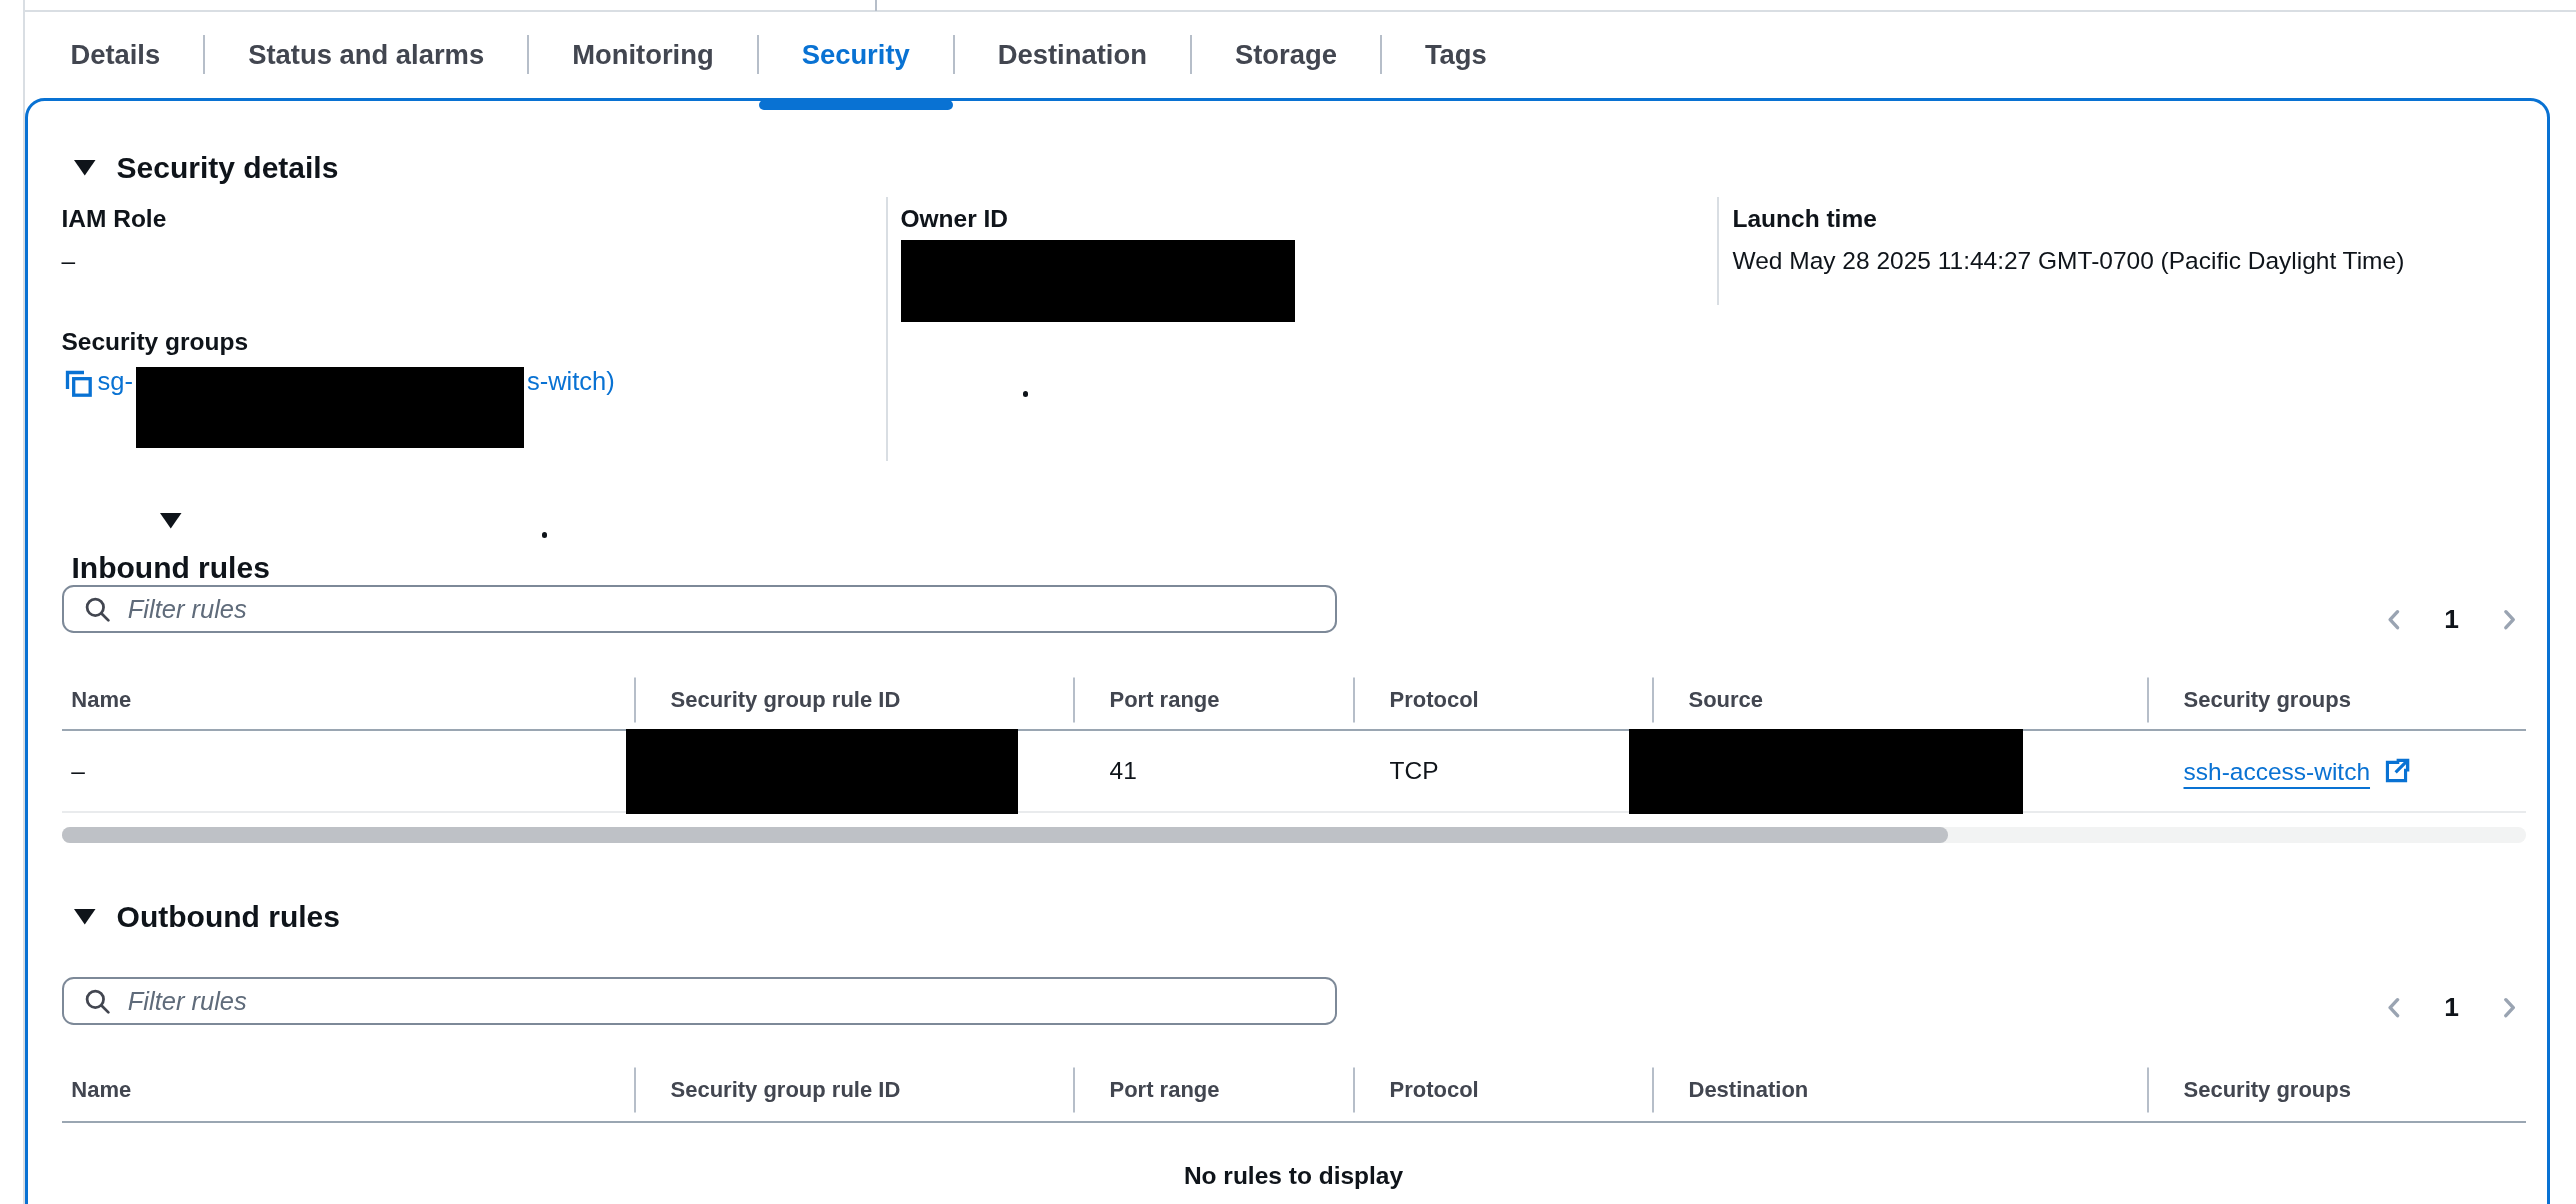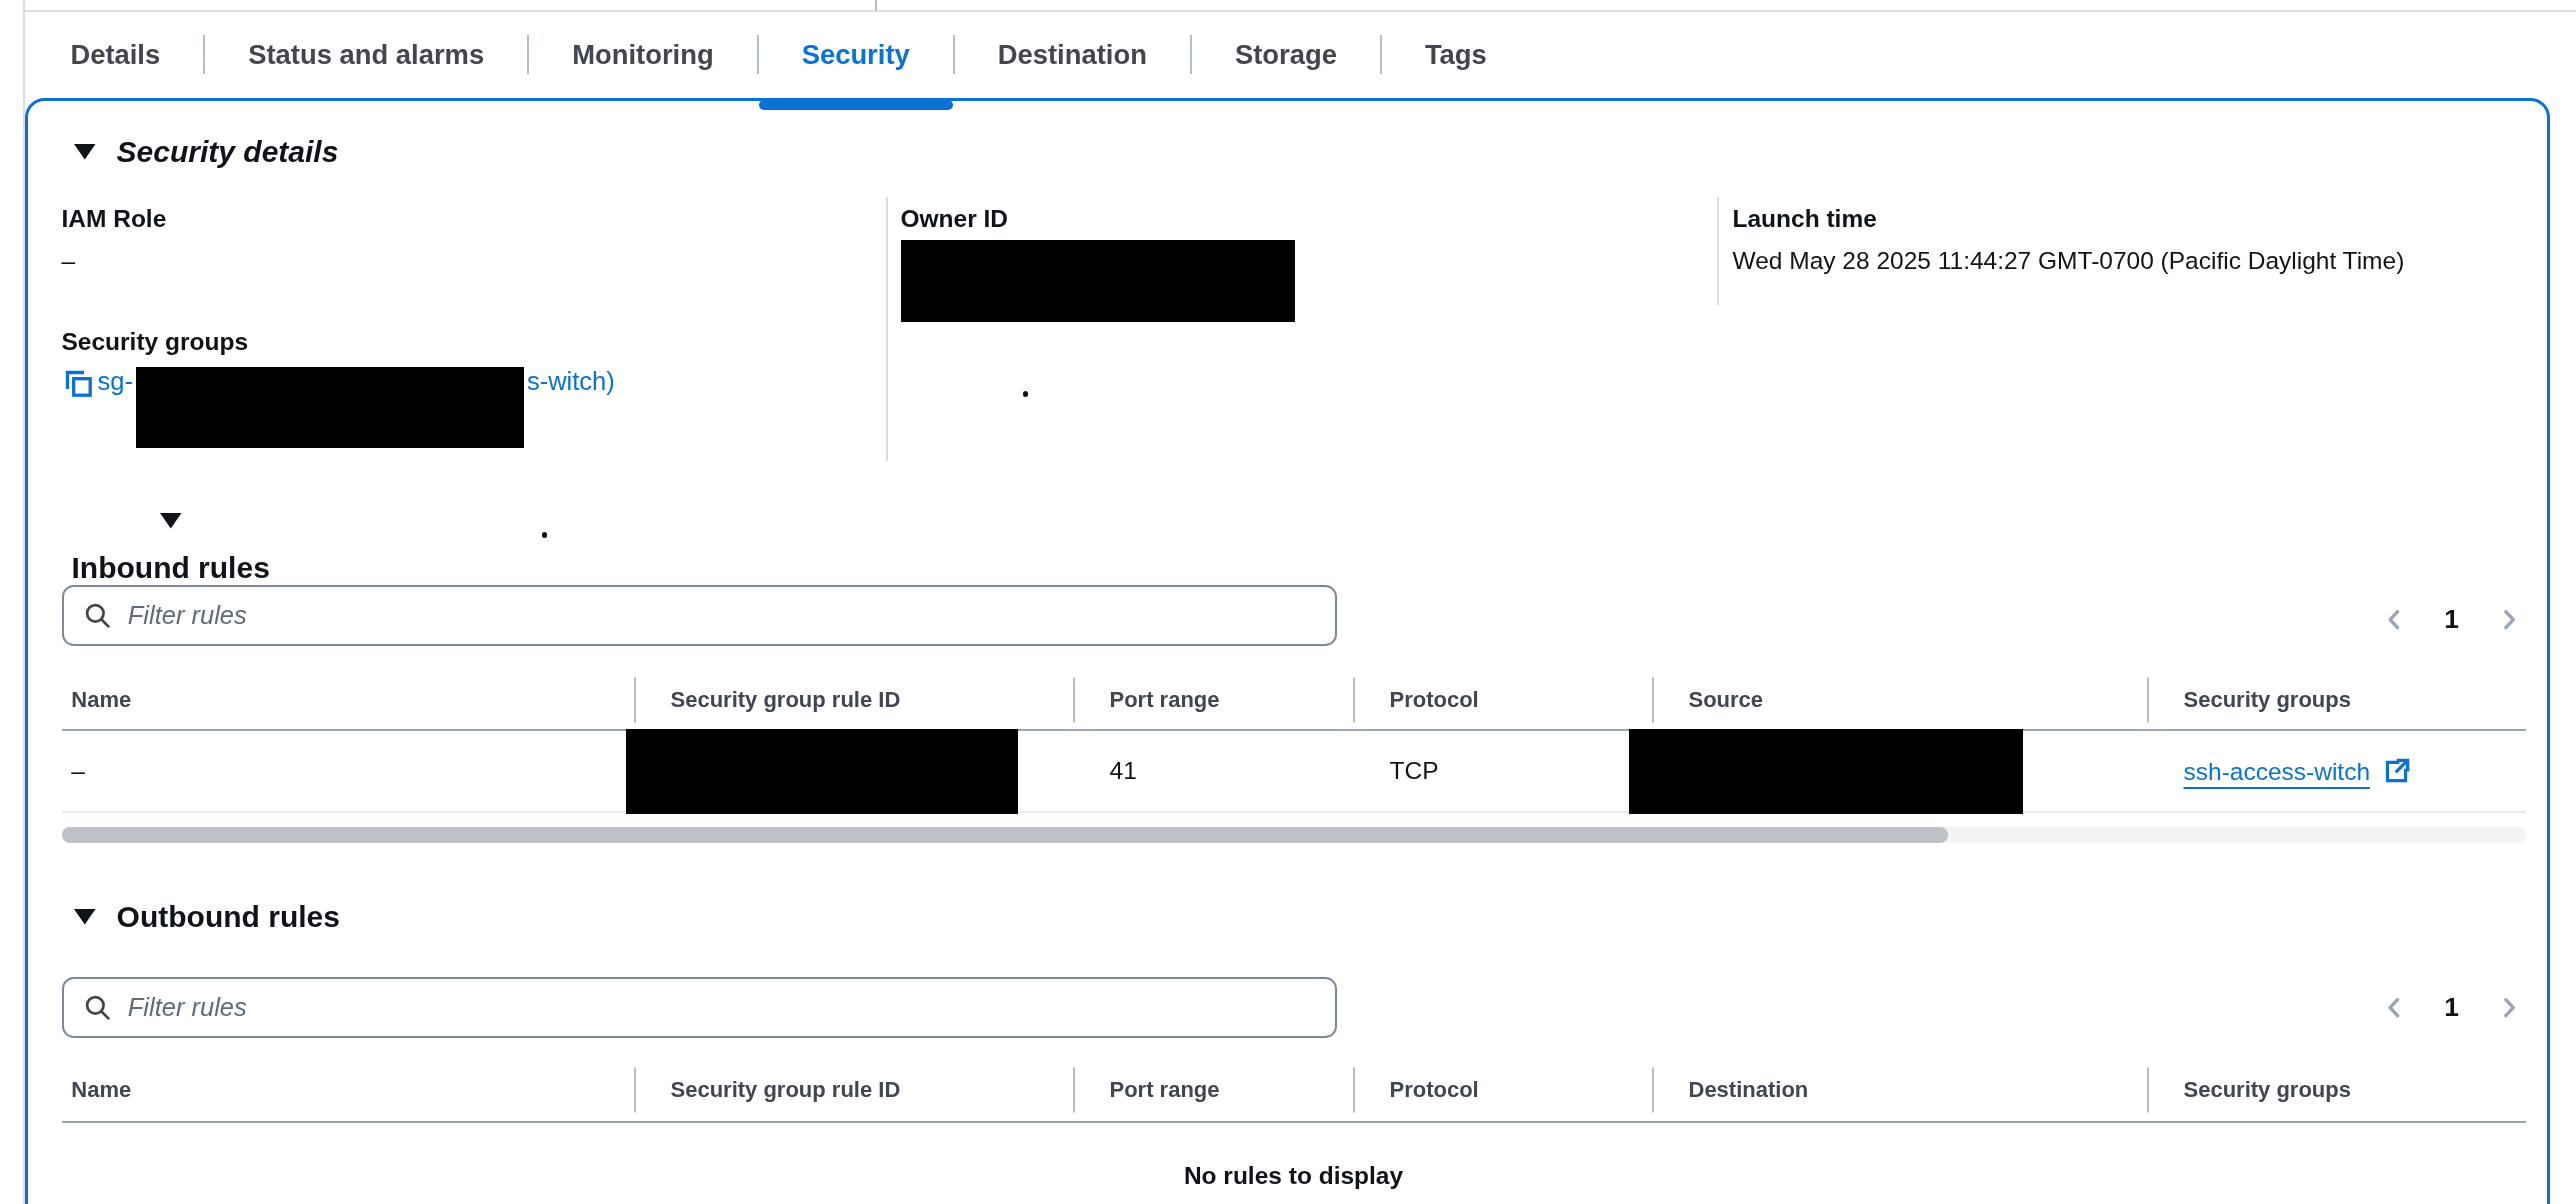--- a/index.html
+++ b/index.html
@@ -44,21 +44,21 @@
 
   .redact { background:#000; }
   .redact-sg    { width:388px; height:81px; }
   .redact-owner { width:394px; height:82px; margin-top:5.9px; }
 
   .dot { position:absolute; width:5.9px; height:5.9px; border-radius:50%; background:#0f141a; }
   .dot-1 { left:995px; top:290px; }
   .dot-2 { left:514px;  top:431px; }
 
   
-  .filter-box { position:absolute; left:34px; width:1275px; height:61px;
+  .filter-box { position:absolute; left:34px; width:1275px; height:48px;
                 border:2px solid #7d8998; border-radius:11.8px; background:#fff;
                 display:flex; align-items:center; gap:15.7px; padding:0 19.6px; }
   .filter-box input { flex:1; border:none; outline:none; font-size:25.5px;
                       font-family:"Liberation Sans", sans-serif; color:#0f141a; background:transparent; }
   .filter-box input::placeholder { font-style:italic; color:#5f6b7a; opacity:1; }
   .filter-1 { top:484px; } .filter-2 { top:876px; }
 
   
   .pagination { position:absolute; left:2353px; width:142px; height:49px;
                 display:flex; align-items:center; justify-content:space-between; }
@@ -126,21 +126,21 @@
         <span>Storage</span>
       </div>
     <div class="tab-divider"></div>
     <div class="tab">
         <span>Tags</span>
       </div>
   </div>
 
   <div class="panel">
 
-    <div class="section-title" style="left:44px; top:34px;font-style:italic;">
+    <div class="section-title" style="left:44px; top:50px;">
       <svg class="caret" width="25.5" height="21.5" viewBox="0 0 26 22">
           <polygon points="2,3 24,3 13,19" fill="#0f141a"></polygon>
         </svg>
       <span>Security details</span>
     </div>
 
     <div class="kv-div1"></div>
     <div class="kv-div2"></div>
 
     <div class="kv-col1">

